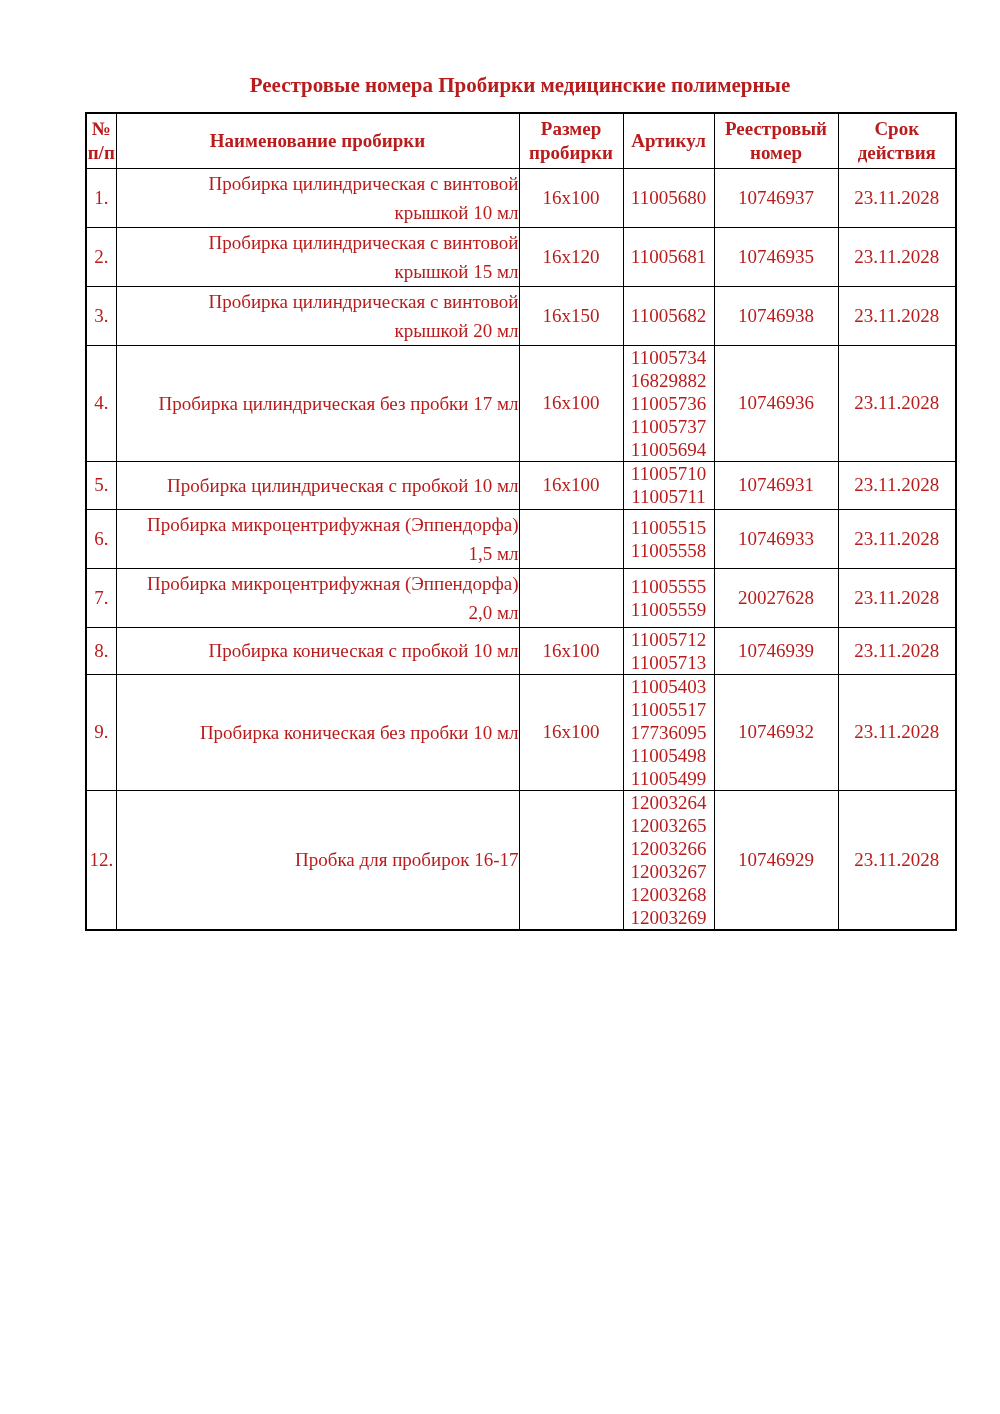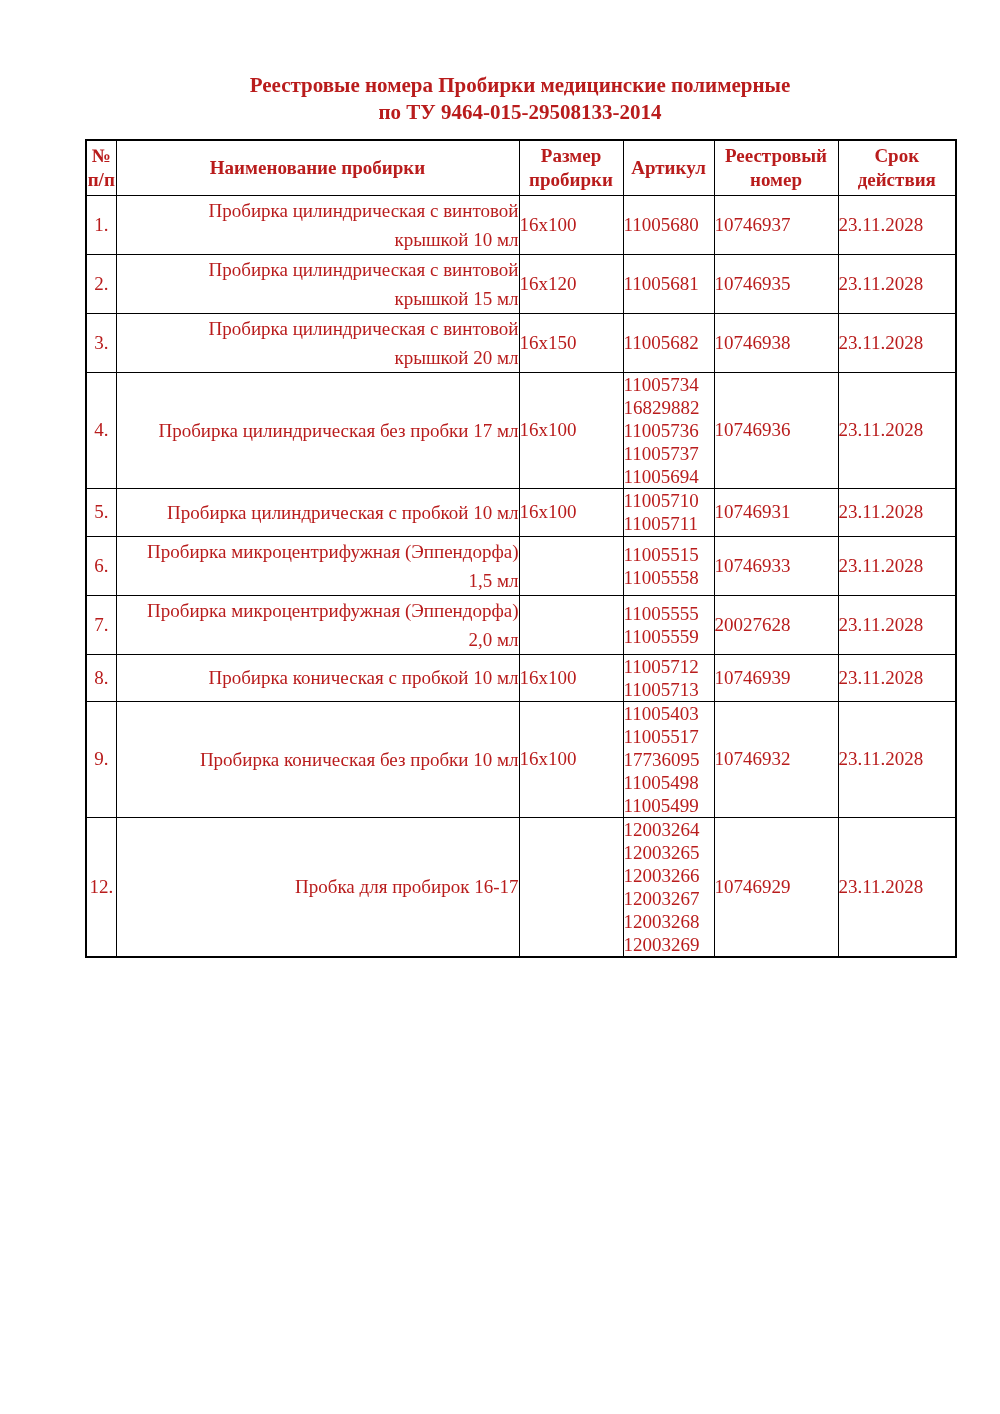--- a/index.html
+++ b/index.html
@@ -54,43 +54,43 @@
     text-align: center;
     line-height: 22px;
   }
   td.name {
     text-align: right;
     padding: 0 2px 0 4px;
     white-space: pre-line;
     line-height: 29px;
   }
   td.size, td.reg, td.valid {
+    text-align: center;
     line-height: 22px;
   }
   td.art {
-    text-align: left;
+    text-align: center;
     white-space: pre-line;
     line-height: 23px;
   }
   tr.h55  { height: 55px; }
   tr.h47  { height: 47px; }
   tr.h48  { height: 48px; }
   tr.h115 { height: 115px; }
   tr.h116 { height: 116px; }
   tr.h140 { height: 140px; }
 </style>
 </head>
 <body>
 
 <div class="page">
   <div class="doc">
 
     <div class="title">
       <div>Реестровые номера Пробирки медицинские полимерные</div>
-      <div>по ТУ 9464-015-29508133-2014</div>
     </div>
 
     <table class="registry">
       <colgroup>
         <col style="width:30px">
         <col style="width:403px">
         <col style="width:104px">
         <col style="width:91px">
         <col style="width:124px">
         <col style="width:118px">

